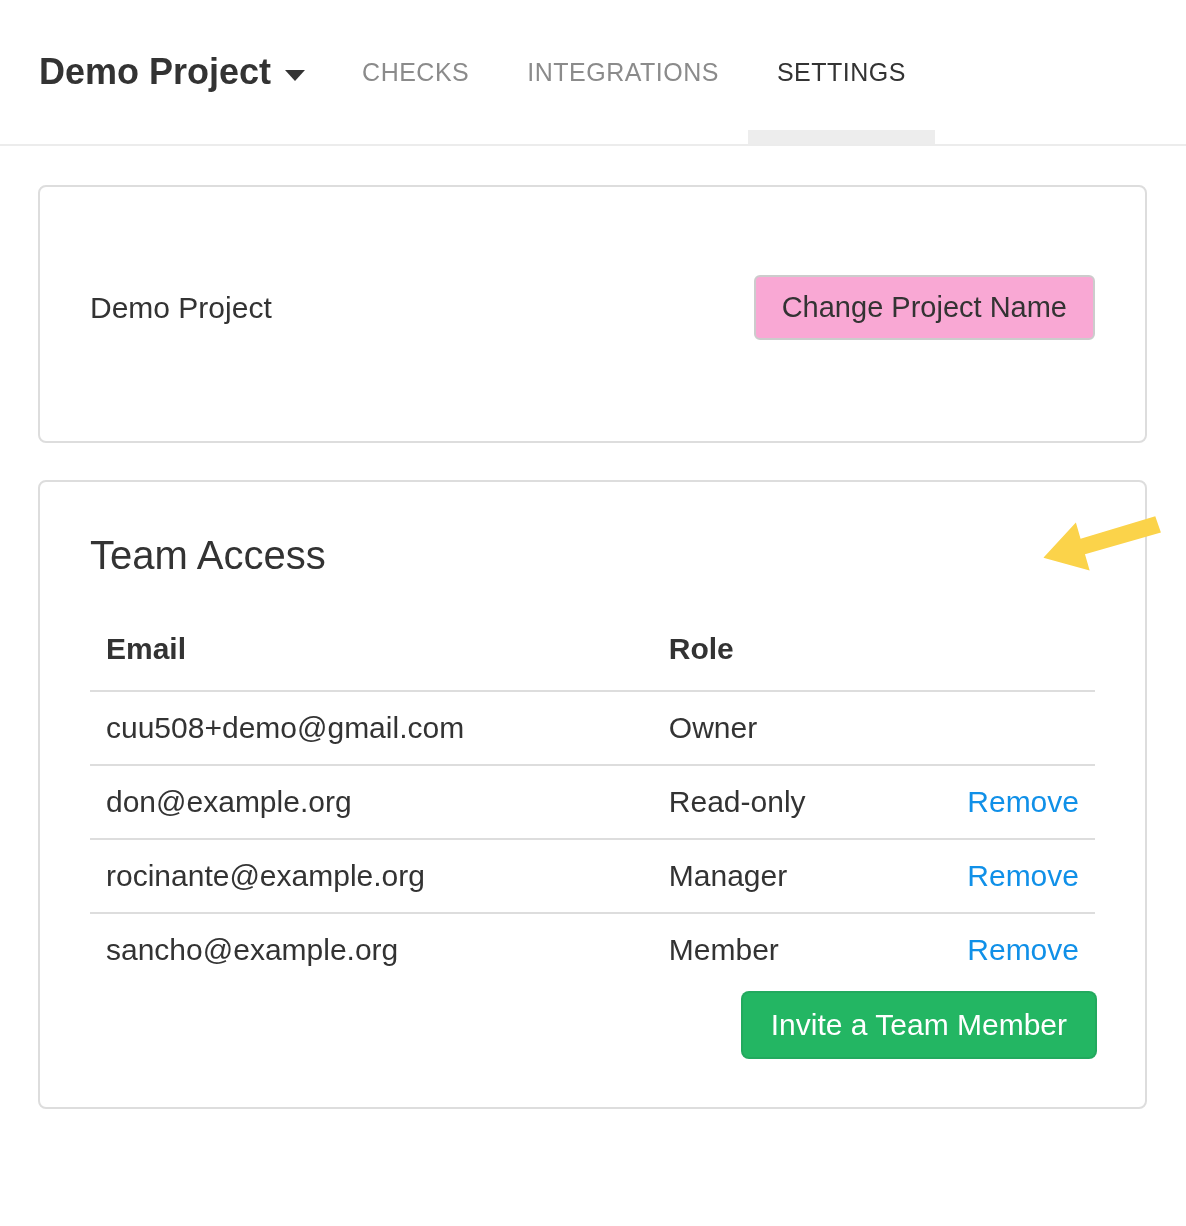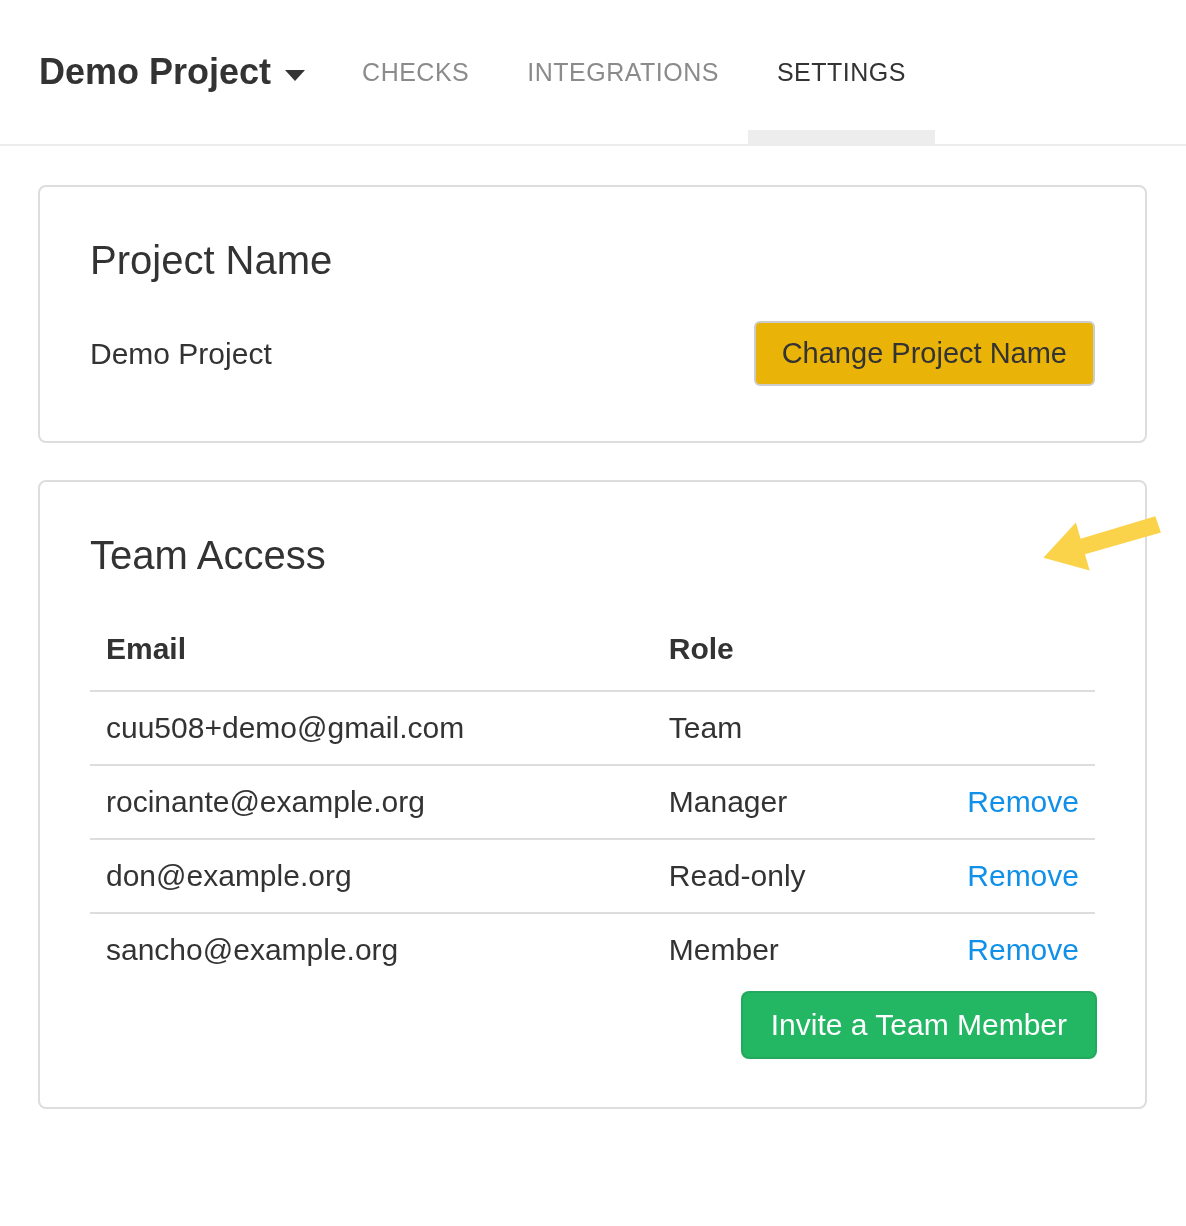--- a/index.html
+++ b/index.html
@@ -50,21 +50,21 @@
     border:2px solid var(--line);border-radius:8px;
     padding:50px;position:relative;
   }
   .card-title{font-size:40px;font-weight:400;line-height:1.15;margin:0;color:var(--text);}
   .card-project{margin-top:39px;height:258px;}
   .card-team{margin-top:37px;height:629px;}
 
   .project-row{display:flex;align-items:center;margin-top:38px;}
   .project-name-text{font-size:30px;color:var(--text);}
   .btn-outline{
-    margin-left:auto;background:#eab308;color:var(--text);
+    margin-left:auto;background:#f9a8d4;color:var(--text);
     border:2px solid #ccc;border-radius:6px;
     font-family:inherit;font-size:29px;padding:14px 26px;cursor:pointer;
   }
 
   
   table.team{width:100%;border-collapse:collapse;margin-top:40px;font-size:30px;}
   table.team th{
     text-align:left;font-weight:700;color:var(--text);
     padding:14px 16px 24px;border-bottom:2px solid var(--line);
   }
@@ -98,21 +98,20 @@
     <span class="caret"></span>
   </div>
   <div class="nav">
     <div class="tab">CHECKS</div>
     <div class="tab">INTEGRATIONS</div>
     <div class="tab active">SETTINGS</div>
   </div>
 </div>
 
 <div class="card card-project">
-  <h2 class="card-title">Project Name</h2>
   <div class="project-row">
     <span class="project-name-text">Demo Project</span>
     <button class="btn-outline">Change Project Name</button>
   </div>
 </div>
 
 <div class="card card-team">
   <h2 class="card-title">Team Access</h2>
 
   <div class="arrow-wrap">
@@ -130,33 +129,33 @@
     <thead>
       <tr>
         <th>Email</th>
         <th>Role</th>
         <th></th>
       </tr>
     </thead>
     <tbody>
       <tr>
         <td>cuu508+demo@gmail.com</td>
-        <td>Team</td>
+        <td>Owner</td>
         <td class="action"></td>
       </tr>
       <tr>
-        <td>rocinante@example.org</td>
-        <td>Manager</td>
+        <td>don@example.org</td>
+        <td>Read-only</td>
         <td class="action">
           <a class="remove-link">Remove</a>
         </td>
       </tr>
       <tr>
-        <td>don@example.org</td>
-        <td>Read-only</td>
+        <td>rocinante@example.org</td>
+        <td>Manager</td>
         <td class="action">
           <a class="remove-link">Remove</a>
         </td>
       </tr>
       <tr>
         <td>sancho@example.org</td>
         <td>Member</td>
         <td class="action">
           <a class="remove-link">Remove</a>
         </td>

